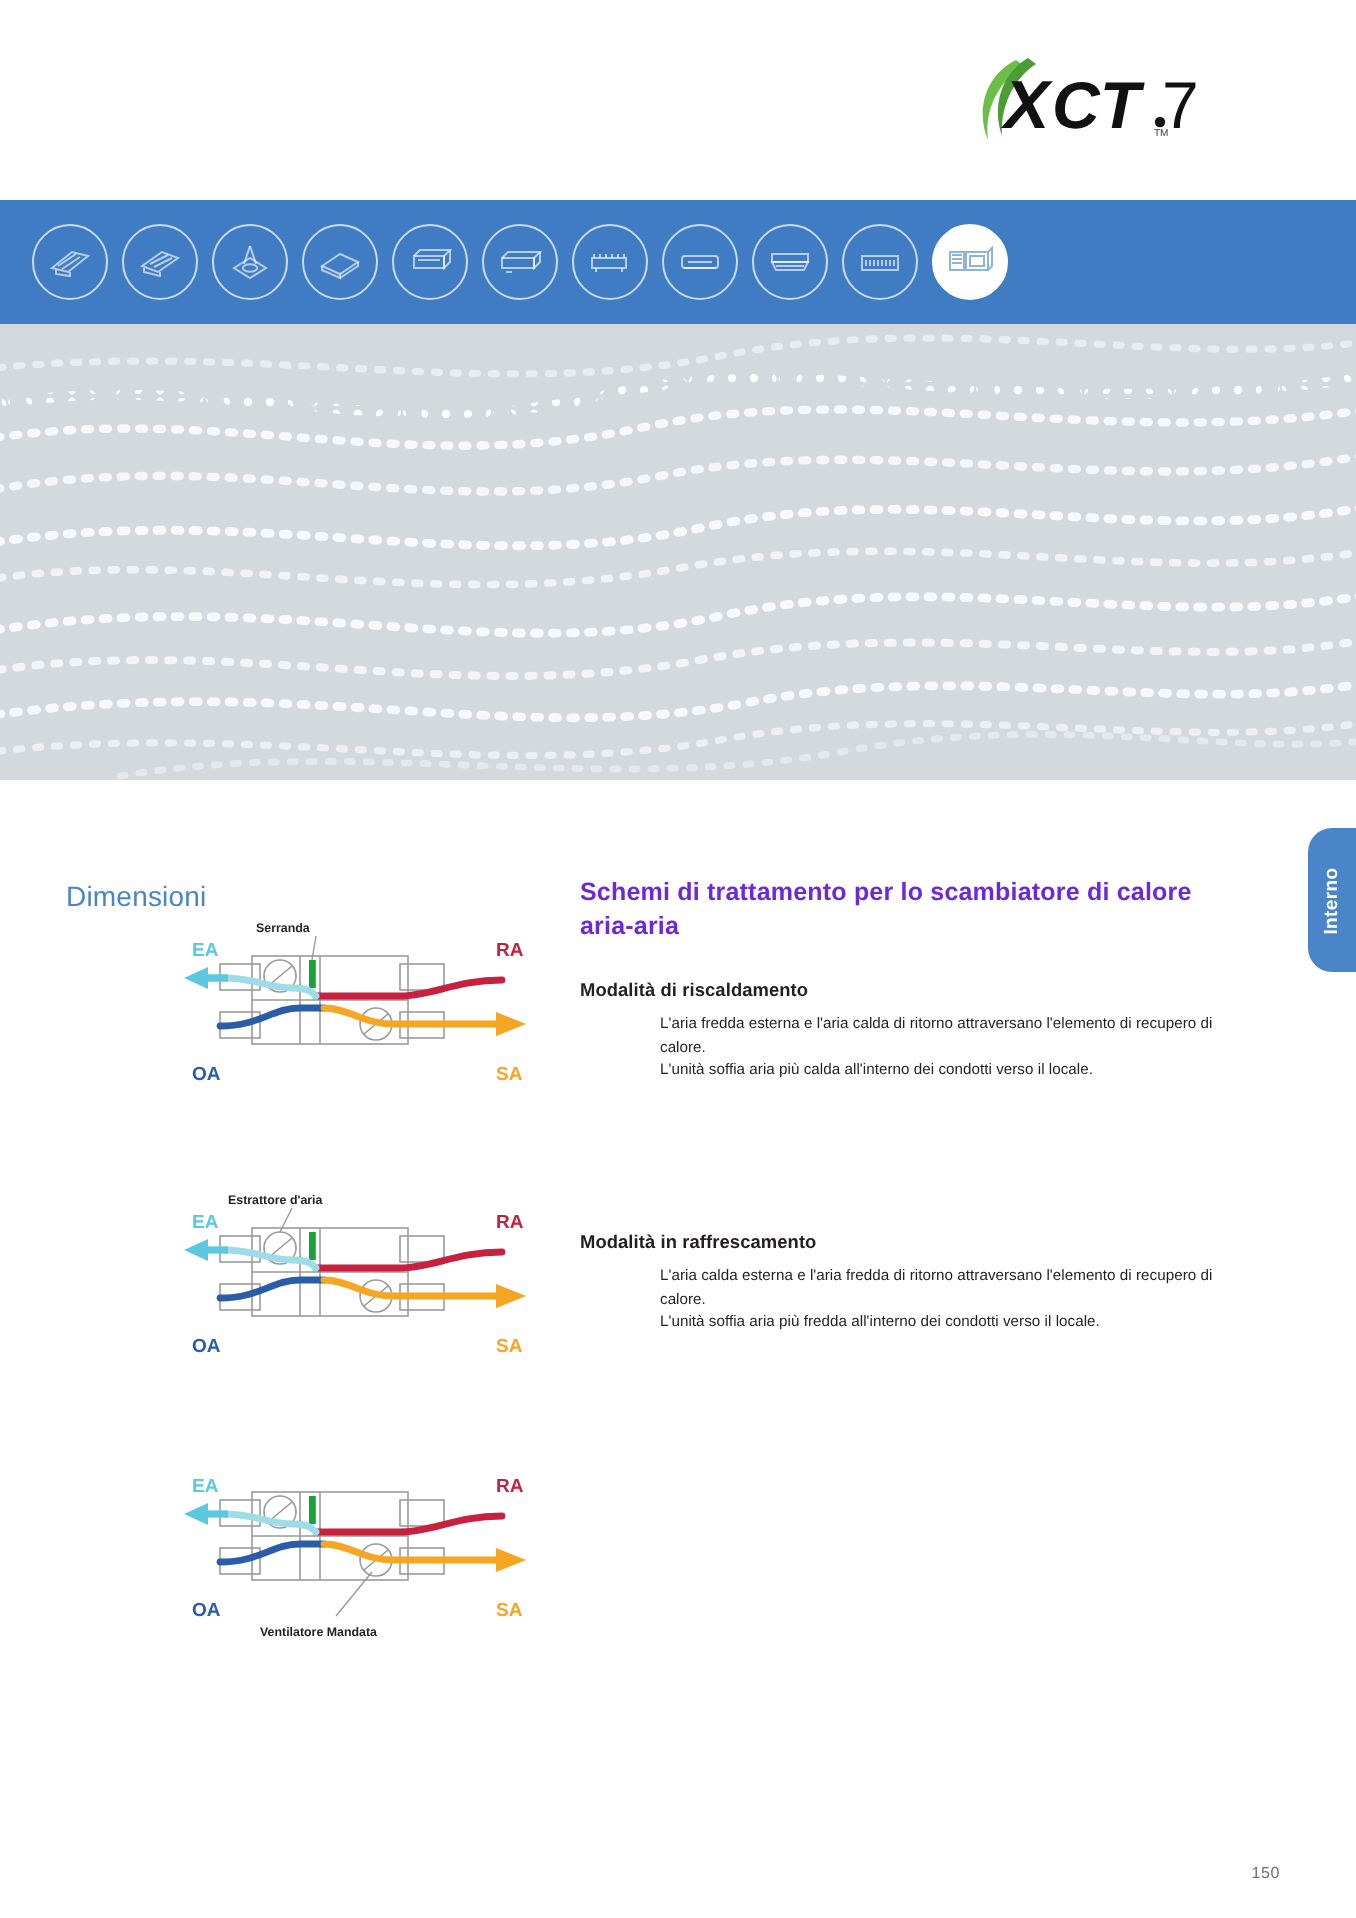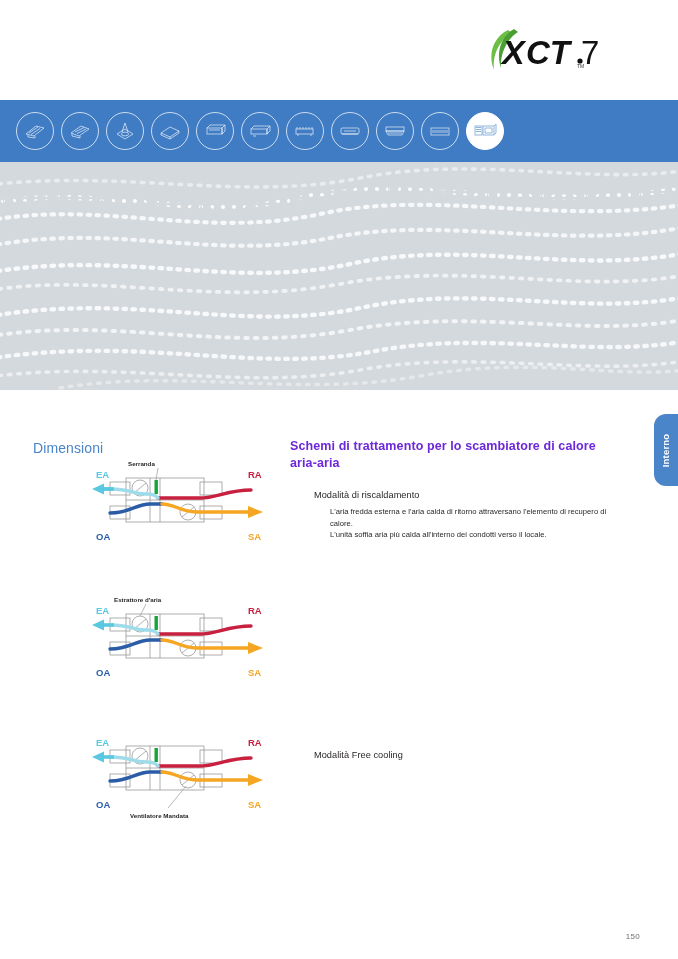--- a/index.html
+++ b/index.html
@@ -61,23 +61,22 @@
   }
 
   .right-col { position:absolute; left:290px; top:48px; width:330px; }
   .main-heading {
     font-size:12.5px; color:#6d28d9; line-height:1.35; font-weight:bold;
     letter-spacing:.1px;
   }
 
   .mode-block { position:absolute; left:290px; width:330px; }
   .mode-title {
-    font-size:9.2px; font-weight:normal; color:#231f20; margin-bottom:6px;
+    font-size:9.2px; font-weight:bold; color:#231f20; margin-bottom:6px;
     letter-spacing:.05px;
-    margin-left:24px;
   }
   .mode-text {
     font-size:7.6px; color:#231f20; line-height:1.52; letter-spacing:.02px;padding-left:40px;
   }
 
   
   .diagram { position:absolute; left:88px; width:185px; height:100px;font-weight:bold; }
   .diagram svg { display:block; }
 
   
@@ -318,20 +317,25 @@
         <path d="M175 60 L 160 54 L 160 66 Z" fill="#f5a623"></path>
         <line x1="58" y1="16" x2="52" y2="28" stroke="#9a9a9a" stroke-width="0.7"></line>
         <text x="26" y="14" font-family="'Liberation Sans',sans-serif" font-size="6.2" fill="#231f20">Estrattore d'aria</text>
         <text x="8" y="26" font-family="'Liberation Sans',sans-serif" font-size="9.5" fill="#5ac8e0">EA</text>
         <text x="160" y="26" font-family="'Liberation Sans',sans-serif" font-size="9.5" fill="#c8203f">RA</text>
         <text x="8" y="88" font-family="'Liberation Sans',sans-serif" font-size="9.5" fill="#2a5ca8">OA</text>
         <text x="160" y="88" font-family="'Liberation Sans',sans-serif" font-size="9.5" fill="#f5a623">SA</text>
       </svg>
     </div>
 
+    <div class="mode-block" style="top:226px;">
+      <div class="mode-title">Modalità in raffrescamento</div>
+      <div class="mode-text">L'aria calda esterna e l'aria fredda di ritorno attraversano l'elemento di recupero di calore.</div>
+      <div class="mode-text">L'unità soffia aria più fredda all'interno dei condotti verso il locale.</div>
+    </div>
 
     <div class="diagram" style="top:330px; height:110px;">
       <svg width="185" height="110" viewBox="0 0 185 110" xmlns="http://www.w3.org/2000/svg">
         <g stroke="#9a9a9a" stroke-width="0.8" fill="none">
           <rect x="38" y="26" width="78" height="44"></rect>
           <rect x="22" y="30" width="20" height="13"></rect>
           <rect x="22" y="54" width="20" height="13"></rect>
           <rect x="112" y="30" width="22" height="13"></rect>
           <rect x="112" y="54" width="22" height="13"></rect>
           <line x1="38" y1="48" x2="116" y2="48"></line>
@@ -353,20 +357,19 @@
         <line x1="98" y1="66" x2="80" y2="88" stroke="#9a9a9a" stroke-width="0.7"></line>
         <text x="42" y="98" font-family="'Liberation Sans',sans-serif" font-size="6.2" fill="#231f20">Ventilatore Mandata</text>
         <text x="8" y="26" font-family="'Liberation Sans',sans-serif" font-size="9.5" fill="#5ac8e0">EA</text>
         <text x="160" y="26" font-family="'Liberation Sans',sans-serif" font-size="9.5" fill="#c8203f">RA</text>
         <text x="8" y="88" font-family="'Liberation Sans',sans-serif" font-size="9.5" fill="#2a5ca8">OA</text>
         <text x="160" y="88" font-family="'Liberation Sans',sans-serif" font-size="9.5" fill="#f5a623">SA</text>
       </svg>
     </div>
 
     <div class="mode-block" style="top:360px;">
-      <div class="mode-title">Modalità Free cooling</div>
     </div>
 
   </div>
 
   <div class="page-num">150</div>
 
 </div>
 
 </body></html>

